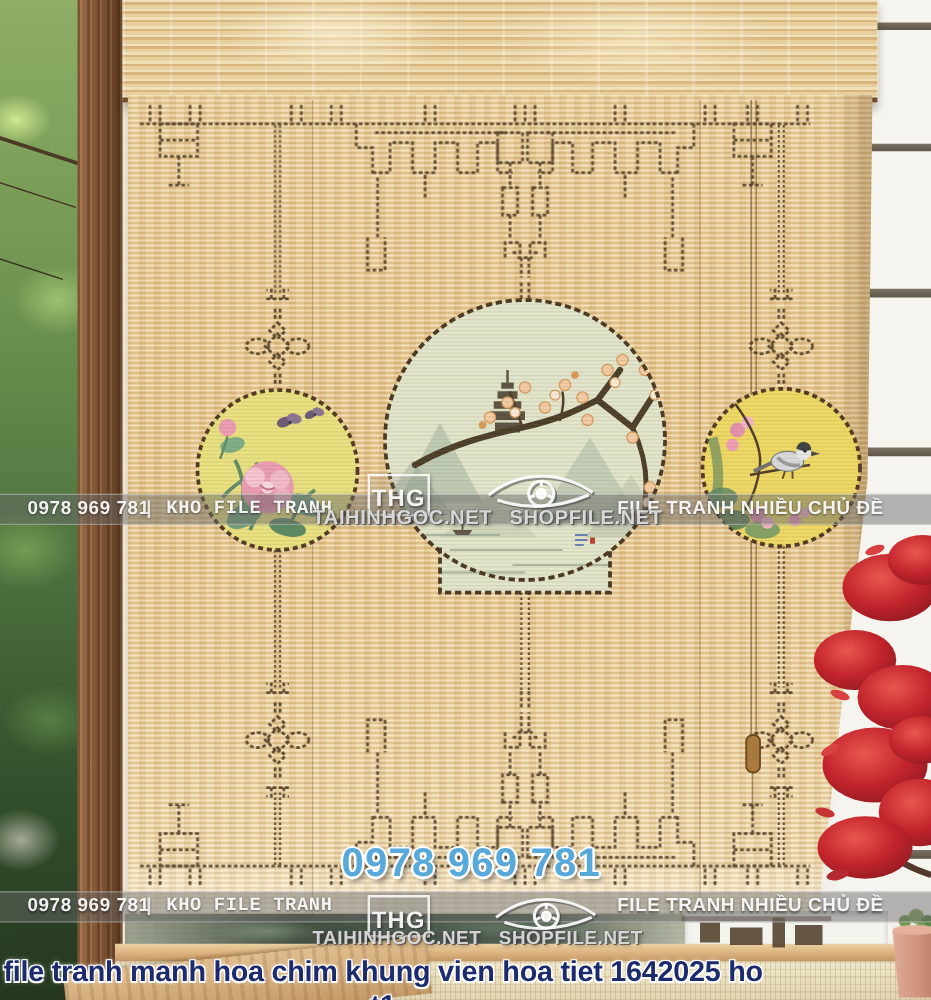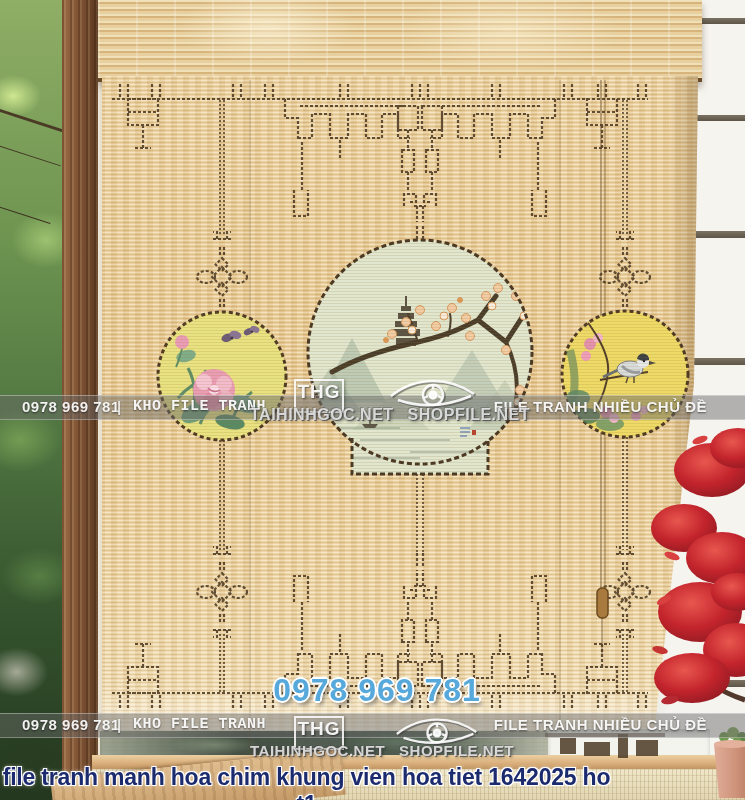--- a/index.html
+++ b/index.html
@@ -75,21 +75,21 @@
   
   .wm-bar{left:0;width:745px;height:23px;background:rgba(105,105,105,.48);
     border-top:1px solid rgba(255,255,255,.35);border-bottom:1px solid rgba(255,255,255,.3);}
   .wm-bar span{position:absolute;top:0;line-height:22px;color:rgba(255,255,255,.93);
     font-size:15px;font-weight:bold;letter-spacing:.5px;white-space:nowrap;
     text-shadow:0 1px 2px rgba(0,0,0,.55);}
   .wm-phone{left:22px;}  .wm-divider{left:117px;font-weight:normal;opacity:.8;}
   .wm-store{left:133px;font-family:Liberation Mono, monospace;} .wm-tag{right:38px;}
   .thg-box{width:46px;height:30px;border:2px solid rgba(255,255,255,.85);
     background:rgba(130,130,130,.18);color:rgba(255,255,255,.92);
-    display:flex;align-items:flex-start;justify-content:center;font-size:19px;font-weight:bold;
+    display:flex;align-items:flex-end;justify-content:center;font-size:19px;font-weight:bold;
     letter-spacing:1px;text-shadow:1px 1px 2px rgba(0,0,0,.5);box-shadow:1px 1px 3px rgba(0,0,0,.35);}
   .sites{width:260px;text-align:left;white-space:nowrap;font-size:16px;font-weight:bold;
     color:rgba(232,232,232,.88);letter-spacing:.5px;
     text-shadow:1px 1px 0 rgba(70,70,70,.75),-1px -1px 0 rgba(70,70,70,.35),2px 2px 3px rgba(0,0,0,.35);}
   .sites .gap{display:inline-block;width:14px;}
   .big-phone{left:258px;top:672px;width:238px;text-align:center;font-size:32px;font-weight:bold;
     color:#58a9db;letter-spacing:1px;
     text-shadow:-2px 0 0 #fff,2px 0 0 #fff,0 -2px 0 #fff,0 2px 0 #fff,
                 -1px -1px 0 #fff,1px 1px 0 #fff,1px -1px 0 #fff,-1px 1px 0 #fff,
                  3px 4px 4px rgba(40,40,40,.55);}

